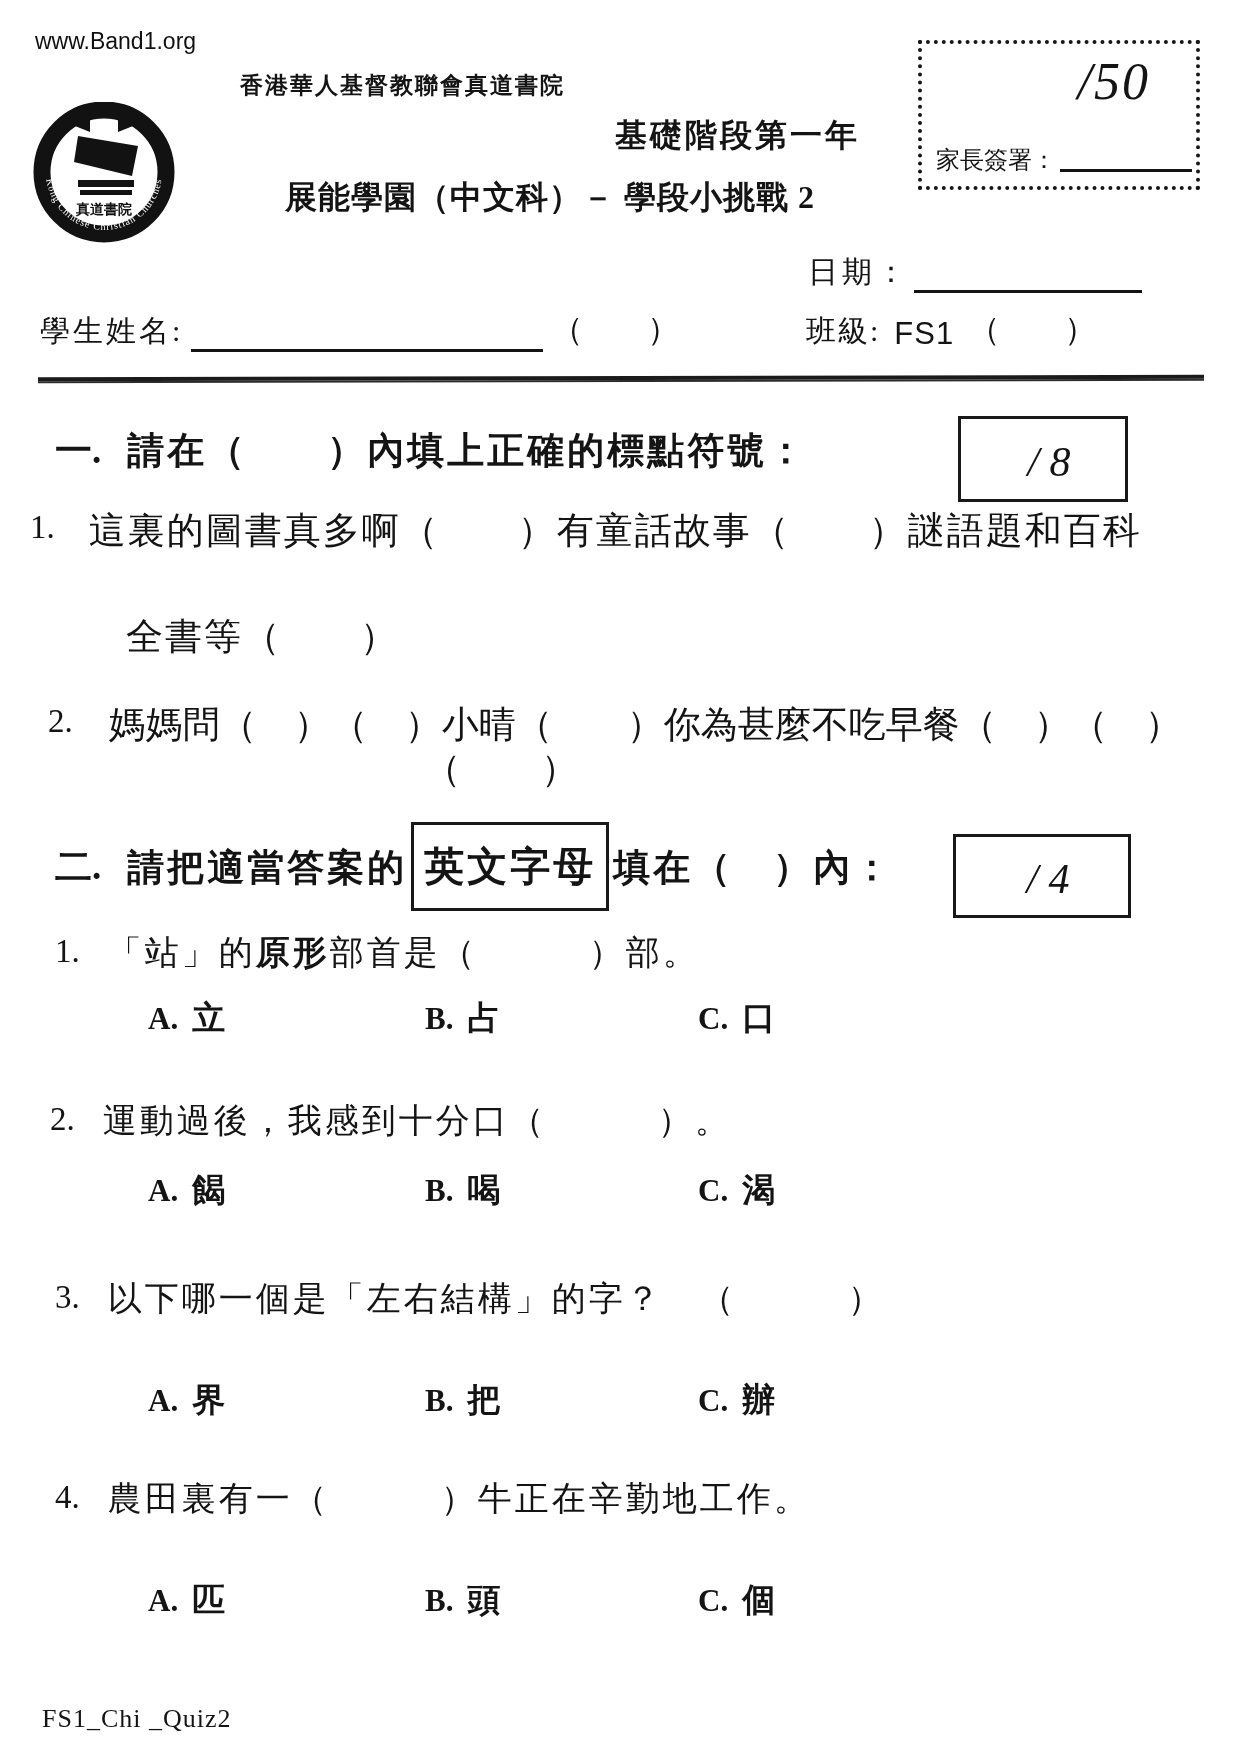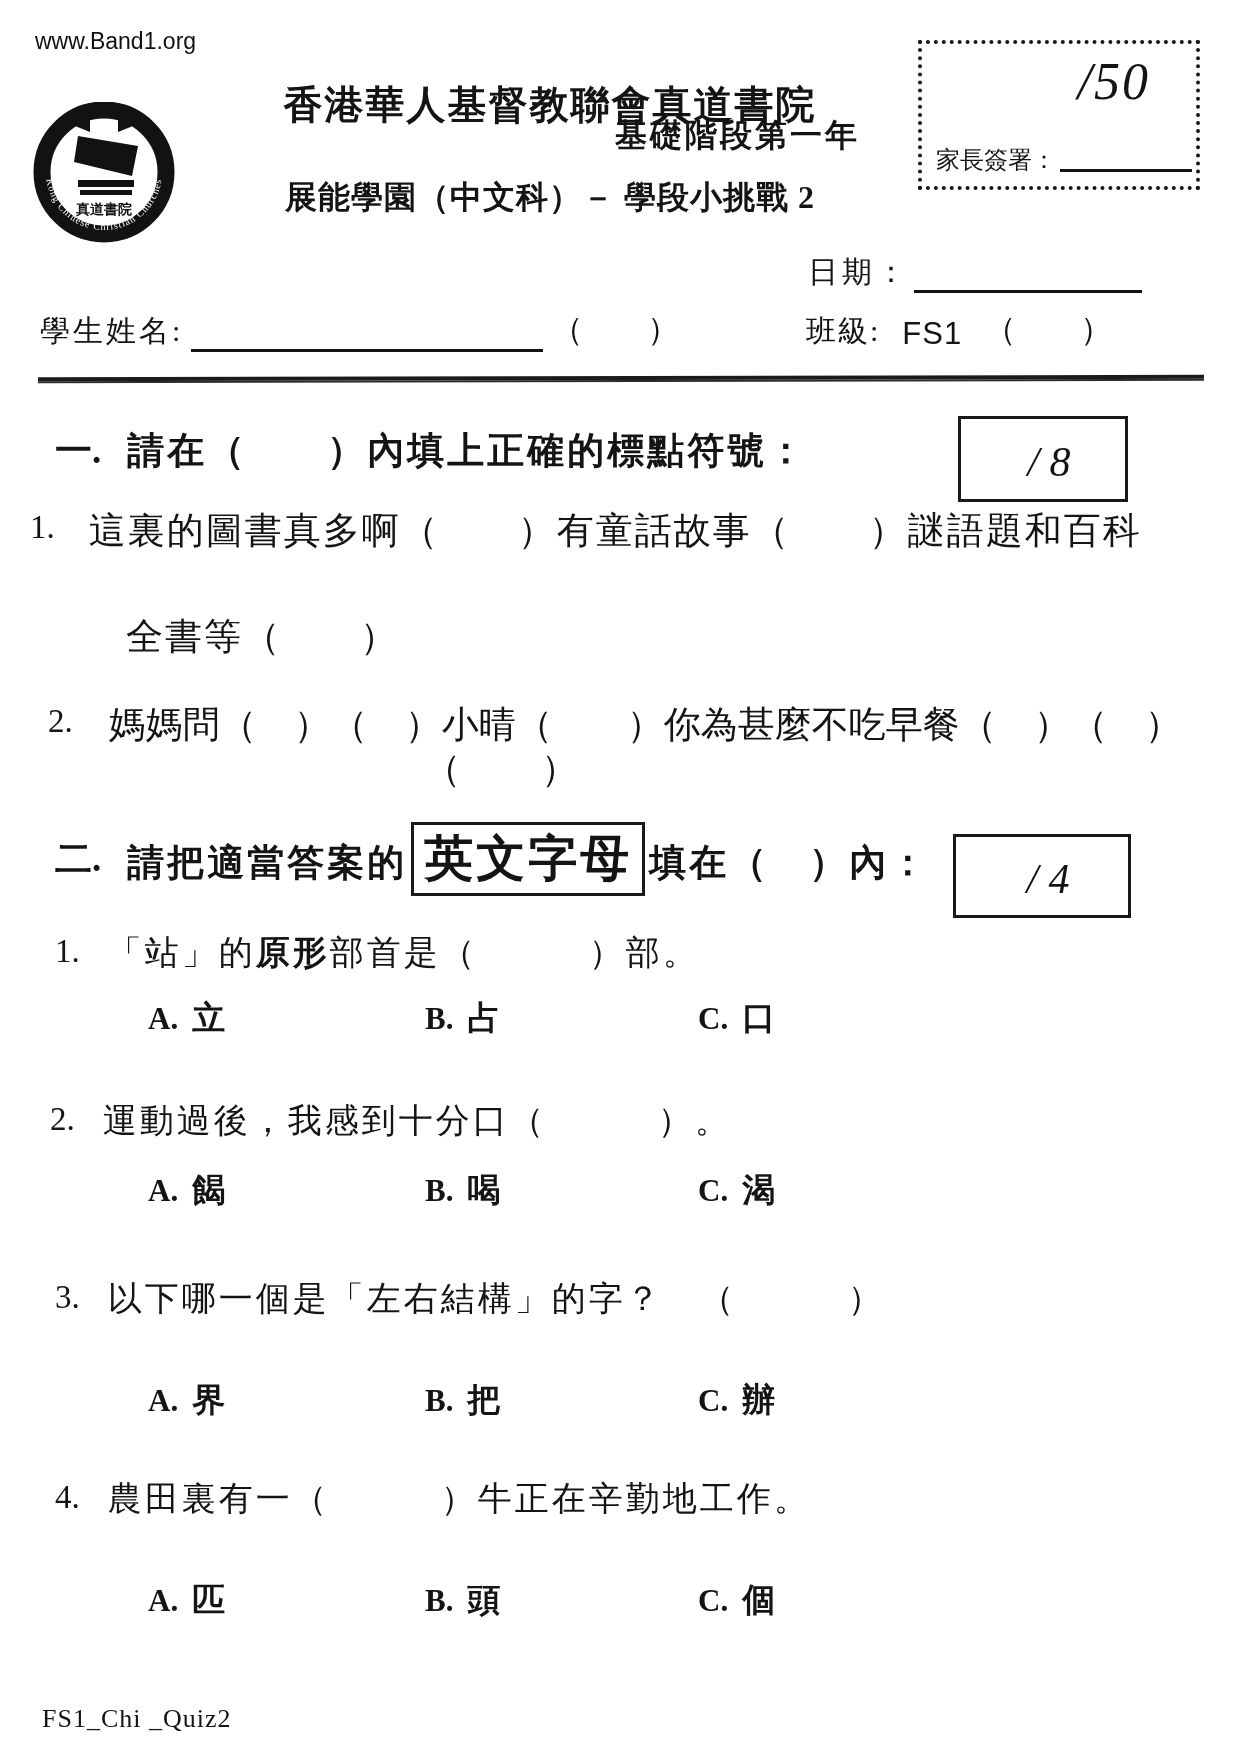--- a/index.html
+++ b/index.html
@@ -16,60 +16,60 @@
   .watermark {
     left:35px; top:28px;
     font-family:"Liberation Sans","DejaVu Sans",sans-serif;
     font-size:23px; color:#101010;
   }
 
   
   .logo { left:26px; top:102px; width:156px; height:146px; }
 
   
-  .title-school { left:240px; top:78px;  width:620px; text-align:center;
-                  font-size:39px; font-weight:700; letter-spacing:2px; }
+  .title-school { left:240px; top:70px;  width:620px; text-align:left;
+                  font-size:23px; font-weight:700; letter-spacing:2px; }
   .title-stage  { left:240px; top:114px; width:620px; text-align:right;
                   font-size:32px; font-weight:700; letter-spacing:3px; }
   .title-paper  { left:220px; top:176px; width:660px; text-align:center;
                   font-size:32px; font-weight:700; letter-spacing:1px; }
 
   
   .scorebox { left:918px; top:40px; width:282px; height:150px;
               border:4px dotted #161616; }
   .score-total { position:absolute; top:8px; right:46px;
                  font-size:52px; font-style:italic; letter-spacing:2px; }
   .sign-row { position:absolute; left:14px; bottom:10px;
               display:flex; align-items:center; gap:4px; font-size:24px; }
 
   .uline { display:inline-block; border-bottom:3px solid #141414; height:1.0em; }
 
   
   .date-row  { left:808px; top:252px; display:flex; align-items:flex-end; gap:4px;
                font-size:30px; letter-spacing:4px; }
   .name-row  { left:40px;  top:308px; display:flex; align-items:flex-end; gap:8px;
                font-size:30px; letter-spacing:3px; }
-  .class-row { left:806px; top:308px; display:flex; align-items:flex-end; gap:22px;
+  .class-row { left:806px; top:308px; display:flex; align-items:flex-end; gap:14px;
                font-size:30px; letter-spacing:2px; }
   .latin { font-family:"Liberation Sans","DejaVu Sans",sans-serif;
            font-size:31px; letter-spacing:1px; }
   .big-paren { font-size:32px; letter-spacing:0; }
 
   .divider { left:38px; top:376px; width:1166px; height:4px;
              border-top:4px solid #1b1b1b; border-bottom:2px solid #2b2b2b;
              transform:rotate(-0.12deg); }
 
   
   .sec-header { display:flex; align-items:center; gap:26px;
                 font-size:37px; font-weight:700; letter-spacing:3px; }
   .sec1-header { left:55px; top:426px; }
   .sec2-header { left:55px; top:822px; }
   .secnum { letter-spacing:0; }
   .boxed-term { display:inline-block; border:3px solid #191919;
-                padding:1px 10px; font-size:49px; margin:0 4px; }
+                padding:14px 10px; font-size:40px; margin:0 4px; }
 
   .score-sm { border:3px solid #191919; display:flex; align-items:center;
               justify-content:center; font-size:42px; font-style:italic;
               padding-top:6px; padding-left:12px; }
   .score-8 { left:958px; top:416px; width:170px; height:86px; }
   .score-4 { left:953px; top:834px; width:178px; height:84px; }
 
   
   .qrow { display:flex; align-items:flex-start; }
   .qnum { font-size:33px; letter-spacing:0; flex:0 0 auto; padding-top:3px; }

